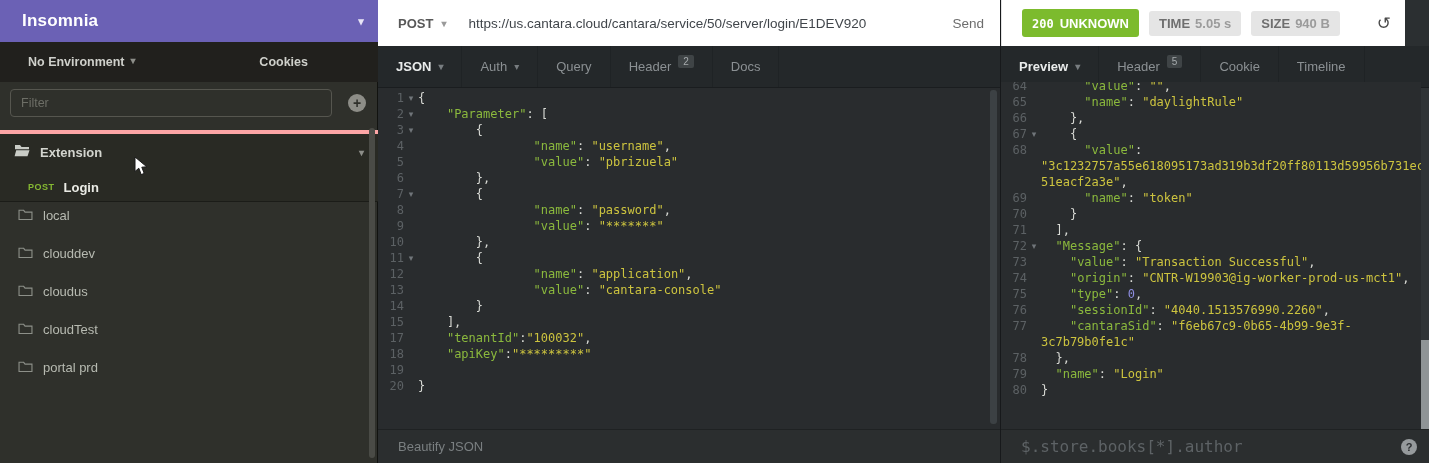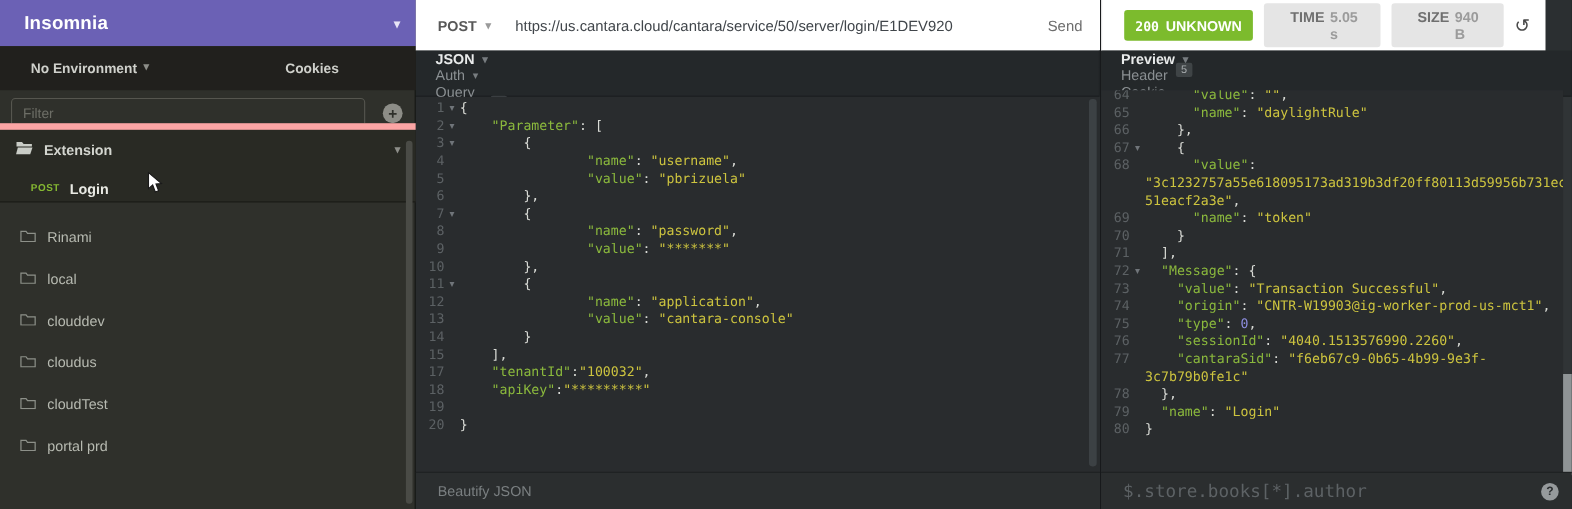--- a/index.html
+++ b/index.html
@@ -9,34 +9,34 @@
   .brand{position:absolute;left:0;top:0;width:378px;height:42px;background:#6b61b5;color:#fff;display:flex;align-items:center;padding:0 14px 0 22px;box-sizing:border-box;font-size:17px;font-weight:700;letter-spacing:.2px;cursor:pointer;}
   .brand .caret{margin-left:auto;font-size:11px;color:#e8e5f6;}
   .envbar{position:absolute;left:0;top:42px;width:378px;height:40px;background:#21201d;display:flex;align-items:center;color:#cfd0cb;font-size:12.5px;font-weight:700;}
   .envbar .env{margin-left:28px;display:flex;align-items:flex-start;gap:6px;cursor:pointer;}
   .envbar .env .caret{font-size:10px;color:#8d8e89;}
   .envbar .cookies{margin-left:auto;margin-right:70px;cursor:pointer;}
   .filterrow{position:absolute;left:0;top:82px;width:378px;height:42px;display:flex;align-items:center;padding:0 12px 0 10px;box-sizing:border-box;gap:16px;}
   .filterrow input{flex:1;height:26px;background:transparent;border:1px solid #56564f;border-radius:4px;color:#c9cac2;font-size:12.5px;padding:0 10px;outline:none;font-family:"Liberation Sans",sans-serif;}
   .filterrow input::placeholder{color:#6d6e66;}
   .plus{width:18px;height:18px;border-radius:50%;background:#8d8d87;color:#2e2f2a;font-size:14px;font-weight:700;line-height:18px;text-align:center;cursor:pointer;}
-  .section{position:absolute;left:0;top:112px;width:378px;height:72px;background:#292a24;border-top:6px solid #fca5a5;border-bottom:1px solid #1b1c18;box-sizing:border-box;}
+  .section{position:absolute;left:0;top:130px;width:378px;height:72px;background:#292a24;border-top:4px solid #fca5a5;border-bottom:1px solid #1b1c18;box-sizing:border-box;}
   .folder-row{height:36px;display:flex;align-items:center;padding:0 14px 0 14px;color:#d3d5cf;font-size:13px;font-weight:700;gap:10px;cursor:pointer;}
   .folder-row .caret{margin-left:auto;font-size:10px;color:#8d8e89;}
   .request-row{height:34px;display:flex;align-items:center;padding-left:28px;gap:9px;cursor:pointer;}
   .method-tag{color:#85b832;font-size:9px;font-weight:700;letter-spacing:.5px;}
   .reqname{color:#e9eae4;font-size:13px;font-weight:700;}
   .slist{position:absolute;left:0;top:196px;width:378px;}
   .sitem{height:38px;display:flex;align-items:center;padding:0 14px;gap:10px;color:#b7bab1;font-size:13px;cursor:pointer;border-left:4px solid transparent;box-sizing:border-box;}
   .sitem.active{border-left:4px solid #8f7ee8;}
   .sb-scroll{position:absolute;right:2px;top:128px;width:6px;height:330px;background:#4a4b46;border-radius:3px;}
   .cursor{position:absolute;left:134px;top:156px;z-index:50;pointer-events:none;}
   
   .whitebar{position:absolute;top:0;height:46px;background:#ffffff;display:flex;align-items:center;box-sizing:border-box;}
-  .tabbar{position:absolute;top:46px;height:42px;background:#24282a;display:flex;align-items:stretch;border-bottom:1px solid #1a1d1f;box-sizing:border-box;flex-direction:column;}
+  .tabbar{position:absolute;top:46px;height:42px;background:#24282a;display:flex;align-items:stretch;border-bottom:1px solid #1a1d1f;box-sizing:border-box;}
   .tab{display:flex;align-items:center;gap:7px;padding:0 18px;font-size:13px;color:#8b9093;cursor:pointer;border-right:1px solid #1f2325;}
   .tab.active{color:#e9ebeb;font-weight:700;}
   .tab .badge{background:#3f4446;color:#a6abad;font-size:10px;padding:1px 5px;border-radius:2px;position:relative;top:-5px;}
   .tab .tcaret{font-size:10px;color:#787d80;}
   .bottombar{position:absolute;height:34px;bottom:0;background:#2b2e2f;border-top:1px solid #1f2223;display:flex;align-items:center;box-sizing:border-box;color:#7a7f81;font-size:13px;}
   
   .mid{position:absolute;left:378px;top:0;width:622px;height:463px;}
   .mid .whitebar{left:0;width:622px;padding:0 16px 0 20px;}
   .mid .tabbar{left:0;width:622px;}
   .method-dd{display:flex;align-items:center;gap:8px;color:#585858;font-size:13px;font-weight:700;cursor:pointer;}
@@ -48,21 +48,21 @@
   
   .vdivider{position:absolute;left:1000px;top:0;width:1px;height:463px;background:#17191b;}
   .resp{position:absolute;left:1001px;top:0;width:428px;height:463px;}
   .resp .whitebar{left:0;width:404px;padding:0 14px 0 20px;border-left:1px solid #e3e3e3;gap:10px;}
   .resp .tabbar{left:0;width:428px;}
   .viewer{position:absolute;left:0;top:82px;width:420px;height:347px;background:#292c2e;overflow:hidden;}
   .badge-status{background:#7cbb2d;color:#fff;font-size:13px;padding:5px 10px;border-radius:3px;display:flex;gap:6px;align-items:center;}
   .badge-status .code{font-weight:700;}
   .badge-status .msg{font-weight:600;}
   .badge-gray{background:#e5e5e5;font-size:13px;padding:5px 10px;border-radius:3px;display:flex;gap:5px;}
-  .badge-gray .lbl{color:#6f6f6f;font-weight:700;margin-left:14px;}
+  .badge-gray .lbl{color:#6f6f6f;font-weight:700;}
   .badge-gray .val{color:#9b9b9b;font-weight:600;}
   .history-icon{margin-left:auto;color:#4a4a4a;font-size:17px;cursor:pointer;}
   .resp-scroll-track{position:absolute;right:0;top:88px;width:8px;height:341px;background:#303436;}
   .resp-scroll-thumb{position:absolute;right:0;top:340px;width:8px;height:92px;background:#8f9496;}
   .respfilter{font-family:"DejaVu Sans Mono",monospace;font-size:16px;color:#5d6265;}
   .help{margin-left:auto;width:16px;height:16px;border-radius:50%;background:#969a9c;color:#2b2e30;font-size:11px;font-weight:700;text-align:center;line-height:16px;cursor:pointer;}
   
   .code{font-family:"DejaVu Sans Mono","Liberation Mono",monospace;font-size:12px;line-height:16px;padding-top:2px;}
   .cl{display:flex;height:16px;white-space:pre;}
   .ln{width:26px;text-align:right;color:#5c6164;flex:0 0 auto;}
@@ -106,26 +106,20 @@
         <span>Extension</span>
         <span class="caret">▾</span>
       </div>
       <div class="request-row">
         <span class="method-tag">POST</span>
         <span class="reqname">Login</span>
       </div>
     </div>
 
     <div class="slist">
-      <div class="sitem">
-          <span><svg width="15" height="12" viewBox="0 0 16 13">
-              <path fill="none" stroke="#8d9089" stroke-width="1.2" d="M1 2.5h5l1.5 2H15v8H1z"></path>
-            </svg></span>
-          <span>Rinami</span>
-        </div>
       <div class="sitem">
           <span><svg width="15" height="12" viewBox="0 0 16 13">
               <path fill="none" stroke="#8d9089" stroke-width="1.2" d="M1 2.5h5l1.5 2H15v8H1z"></path>
             </svg></span>
           <span>local</span>
         </div>
       <div class="sitem">
           <span><svg width="15" height="12" viewBox="0 0 16 13">
               <path fill="none" stroke="#8d9089" stroke-width="1.2" d="M1 2.5h5l1.5 2H15v8H1z"></path>
             </svg></span>

